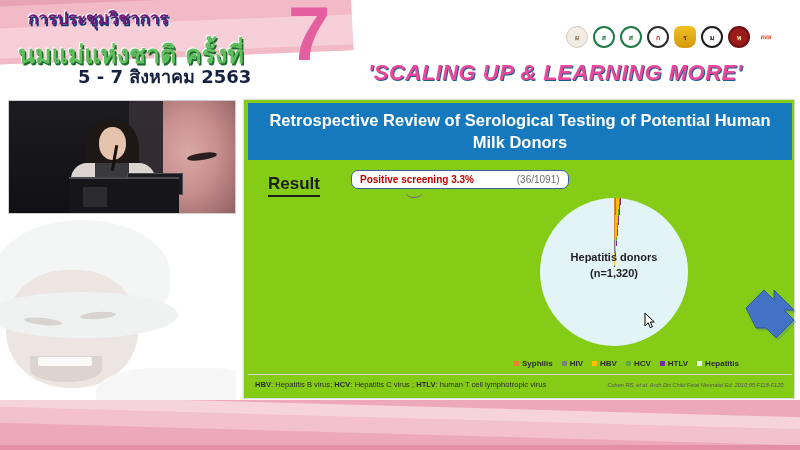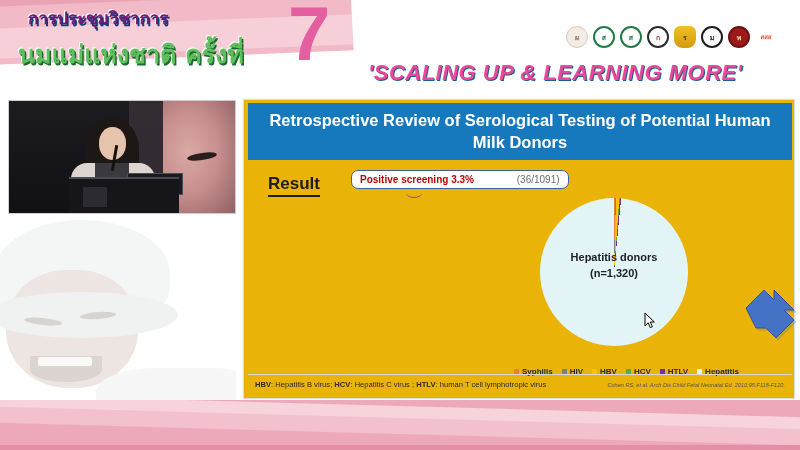--- a/index.html
+++ b/index.html
@@ -143,21 +143,21 @@
   .bp-mouth { position:absolute; left:30px; top:138px; width:72px; height:26px;
     background:#9a8279; border-radius:0 0 48% 48%; }
   .bp-teeth { position:absolute; left:38px; top:139px; width:54px; height:9px;
     background:#f2efe9; border-radius:2px; }
   .bp-shirt { position:absolute; left:96px; top:150px; width:148px; height:60px;
     background:#e6e8e6; border-radius:40% 20% 0 0; }
 
   
   .slide {
     position:absolute; left:243px; top:99px; width:552px; height:300px;
-    background:#eab308; border:1px solid #dcdcdc;
+    background:#84cc16; border:1px solid #dcdcdc;
     box-shadow:0 0 2px rgba(0,0,0,.10);
   }
   .slide-title {
     position:absolute; left:4px; top:3px; width:544px; height:57px;
     background:#1679bd; color:#ffffff;
     display:flex; align-items:center; justify-content:center; text-align:center;
     font-size:16.5px; font-weight:bold; line-height:1.28; padding:0 14px;
   }
   .result-label {
     position:absolute; left:24px; top:74px;
@@ -194,21 +194,21 @@
   }
   .pie-left-label {
     position:absolute; left:296px; top:150px; width:148px;
     text-align:center; font-size:11px; font-weight:bold; color:#20202a; line-height:1.45;
   }
 
   .legend {
     position:absolute; display:flex; gap:9px; align-items:center;
     font-size:8px; font-weight:bold; color:#2b2b2b;
   }
-  .legend-left { left:270px; top:259px;margin-top:8px; }
+  .legend-left { left:270px; top:259px; }
   .lg-item { display:flex; align-items:center; gap:3px; white-space:nowrap; }
   .lg-sw { width:5px; height:5px; display:inline-block; }
 
   .footnote-bar {
     position:absolute; left:4px; bottom:4px; width:544px; height:20px;
     border-top:1px solid #d8d8d8;
     display:flex; align-items:center; justify-content:space-between;
     padding:5px 7px;
   }
   .fn-text { font-size:7.6px; color:#2b2b2b; white-space:nowrap; }
@@ -239,20 +239,21 @@
 <div id="stage">
 
   <div class="header">
     <div class="hdr-pink-top"></div>
     <div class="hdr-pink-band"></div>
     <div class="hdr-pink-band2"></div>
     <div class="hdr-white-wedge"></div>
 
     <div class="thai-line thai-1">การประชุมวิชาการ</div>
     <div class="thai-line thai-2">นมแม่แห่งชาติ ครั้งที่</div>
+    <div class="thai-date">5 - 7 สิงหาคม 2563</div>
     <div class="big-seven">7</div>
     <div class="tagline">'SCALING UP &amp; LEARNING MORE'</div>
 
     <div class="logo-row">
       <div class="logo" style="background:#f2ece4;color:#8a6a52;border:1px solid #d9cbbb;">ผ</div>
       <div class="logo" style="background:#ffffff;border:2px solid #1f7a45;color:#1f7a45;">ส</div>
       <div class="logo" style="background:#ffffff;border:2px solid #1f7a45;color:#1f7a45;">ส</div>
       <div class="logo" style="background:#fff;border:2px solid #2b2b2b;color:#c1272d;">ก</div>
       <div class="logo sq" style="background:linear-gradient(#f0c020,#d59a10);color:#5a3a00;border-radius:6px 6px 40% 40%;">ร</div>
       <div class="logo" style="background:#fff;border:2px solid #1d1d1d;color:#1d1d1d;">ม</div>

